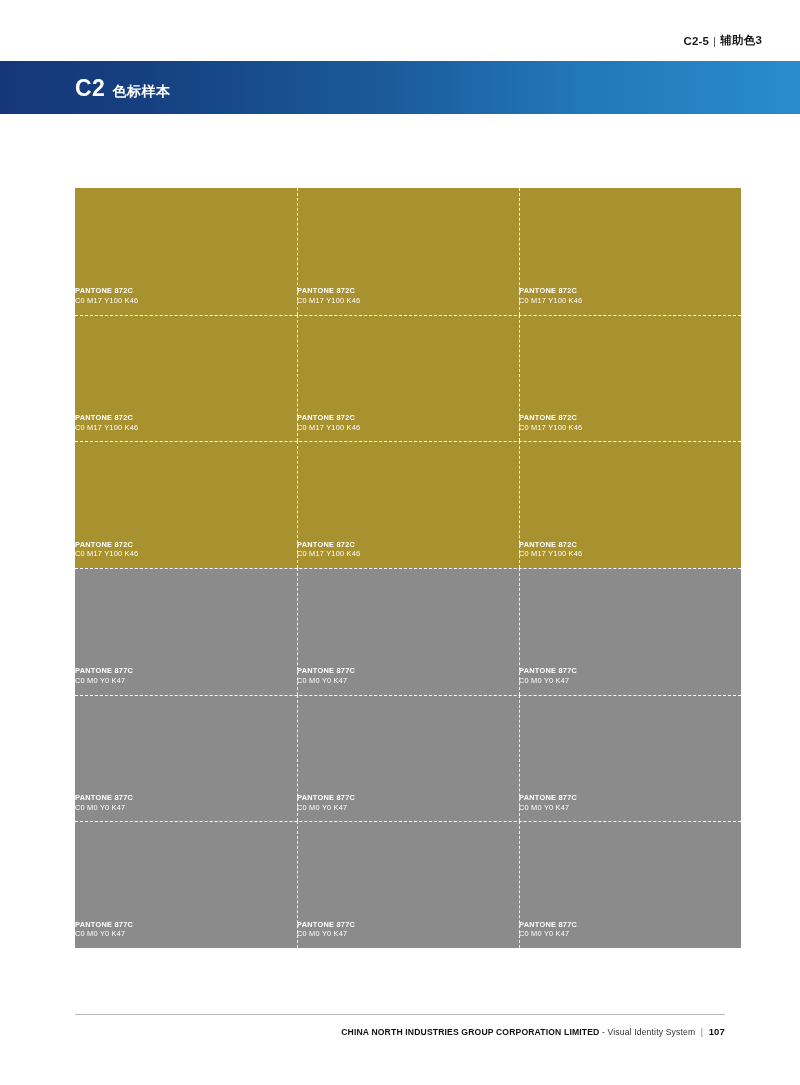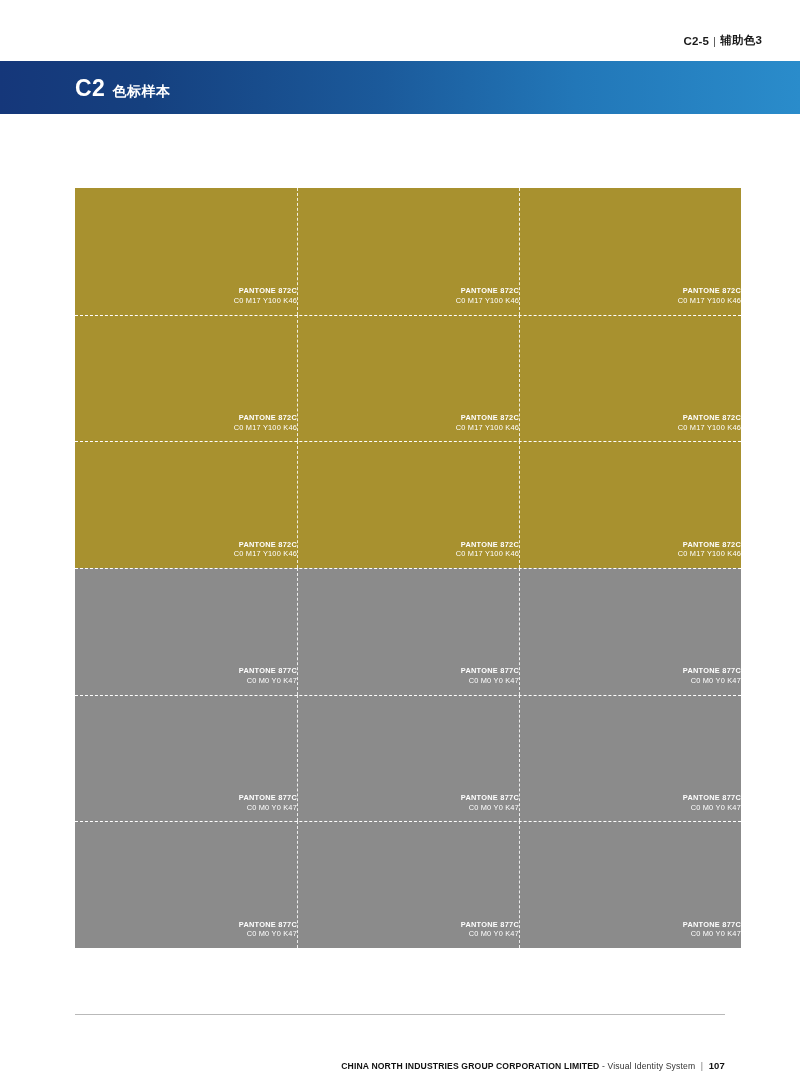--- a/index.html
+++ b/index.html
@@ -54,37 +54,36 @@
     border-left:1px dashed rgba(255,255,255,0.85);
   }
   
   .row + .row::before{
     content:""; position:absolute; left:0; right:0; top:0;
     border-top:1px dashed #ffffff;
     z-index:3;
   }
   .labels {
     position:absolute; left:0; right:0; bottom:9px;
-    text-align:right;
+    text-align:left;
     color:#ffffff;
     font-size:7.4px;
     line-height:9.6px;
     font-weight:bold;
     letter-spacing:0.25px;
-    padding-left:48px;
   }
   .labels .l2 { font-weight:normal; letter-spacing:0.2px; }
 
   
   .footer-rule {
     position:absolute; left:75px; top:1014px; width:650px;
     border-top:1px solid #b9b9b9;
   }
   .footer {
-    position:absolute; right:75px; top:1060px;
+    position:absolute; right:75px; top:1026px;
     font-size:8.6px; color:#222; white-space:nowrap;
     letter-spacing:0.15px;
   }
   .footer .co { font-weight:bold; color:#111; }
   .footer .sys { color:#333; }
   .footer .bar { color:#777; margin:0 3px; }
   .footer .pg { font-weight:bold; color:#111; font-size:9.5px; }
 </style>
 </head>
 <body>

